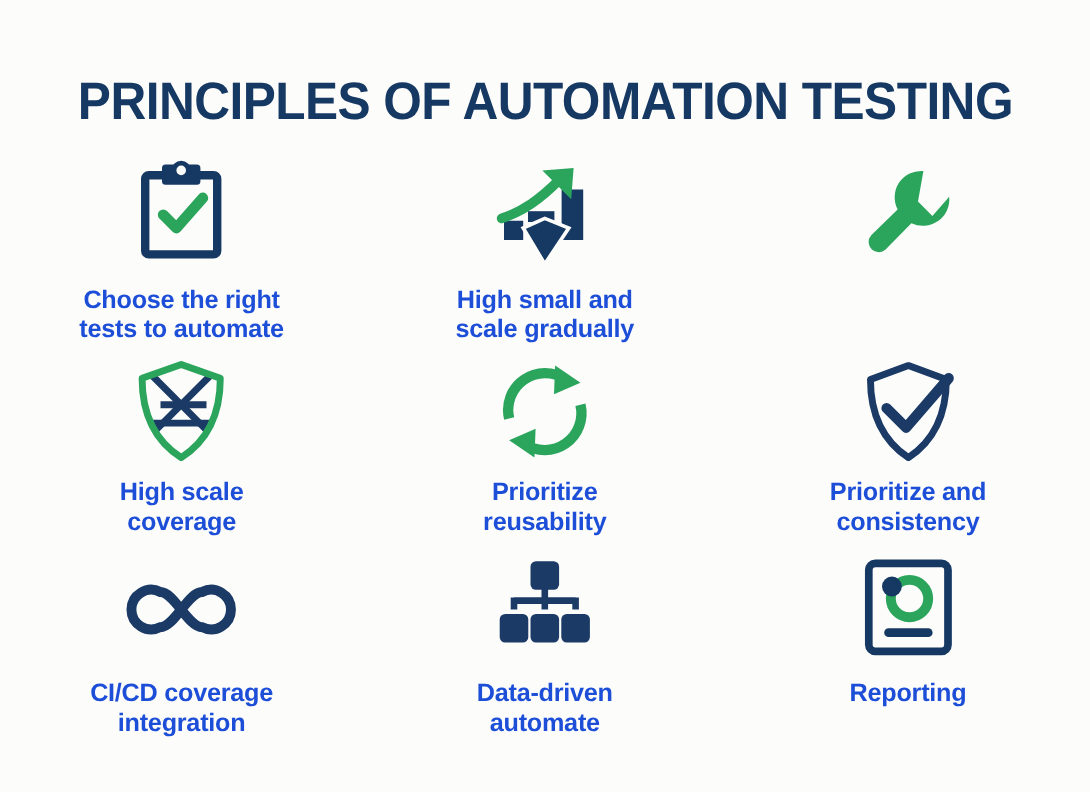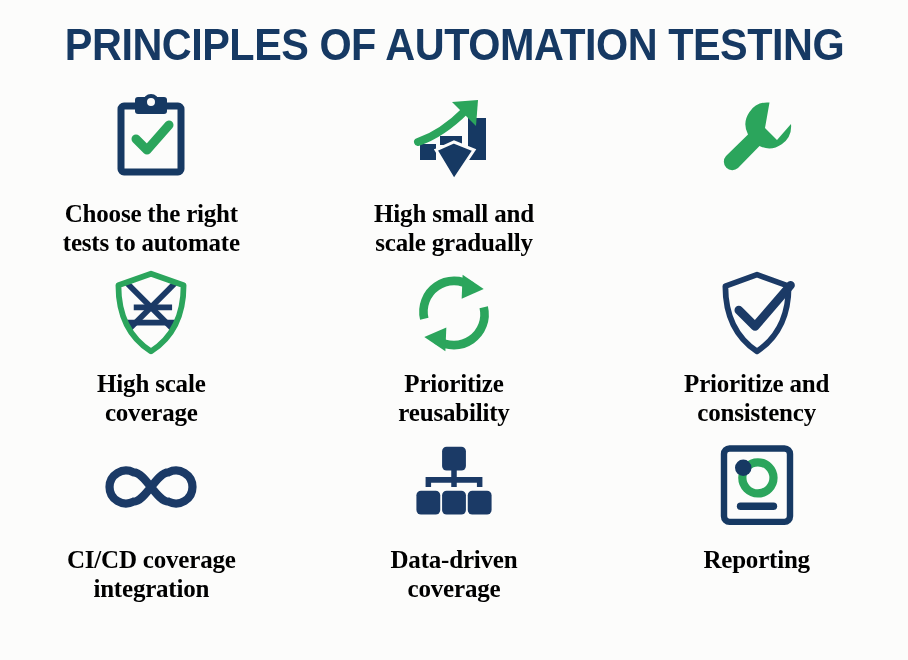--- a/index.html
+++ b/index.html
@@ -14,20 +14,21 @@
   }
 
   .poster {
     position: relative;
     width: 908px;
     height: 660px;
     background: #fcfcfb;
     display: flex;
     flex-direction: column;
     align-items: center;
+    justify-content: center;
   }
 
   .poster-title {
     margin-top: 22px;
     font-size: 44px;
     line-height: 1.05;
     font-weight: 700;
     letter-spacing: -0.5px;
     color: #163963;
     text-align: center;
@@ -56,29 +57,28 @@
     height: 104px;
     display: flex;
     align-items: center;
     justify-content: center;
   }
 
   .icon-wrap svg { display: block; }
 
   .cell-label {
     margin-top: 7px;
-    font-size: 25px;
+    font-size: 21px;
     line-height: 1.17;
     font-weight: 700;
-    color: #000000;
+    color: #1d4ed8;
     text-align: center;
     max-width: 290px;
     white-space: pre-line;
     letter-spacing: -0.2px;
-    font-family: Liberation Serif, serif;
   }
 
   
   .row-2 .icon-wrap { height: 98px; }
   .row-3 .icon-wrap { height: 96px; }
   .row-3 .cell-label { margin-top: 10px; }
 </style>
 </head>
 <body>
 
@@ -193,21 +193,21 @@
             <path d="M20 48 L20 40 L76 40 L76 48"></path>
             <line x1="20" y1="40" x2="76" y2="40"></line>
           </g>
           <rect x="35" y="4" width="26" height="26" rx="5" fill="#1b3a66"></rect>
           <rect x="7" y="52" width="26" height="26" rx="5" fill="#1b3a66"></rect>
           <rect x="35" y="52" width="26" height="26" rx="5" fill="#1b3a66"></rect>
           <rect x="63" y="52" width="26" height="26" rx="5" fill="#1b3a66"></rect>
         </svg>
       </div>
       <div class="cell-label">Data-driven
-coverage</div>
+automate</div>
     </div>
 
     <div class="cell row-3">
       <div class="icon-wrap">
         <svg width="88" height="88" viewBox="0 0 96 96" aria-hidden="true">
           <rect x="12" y="6" width="72" height="80" rx="6" fill="none" stroke="#163963" stroke-width="7"></rect>
           <circle cx="49" cy="38" r="17" fill="none" stroke="#2ba55c" stroke-width="9"></circle>
           <circle cx="33" cy="27" r="9" fill="#163963"></circle>
           <rect x="26" y="65" width="44" height="8" rx="4" fill="#163963"></rect>
         </svg>

